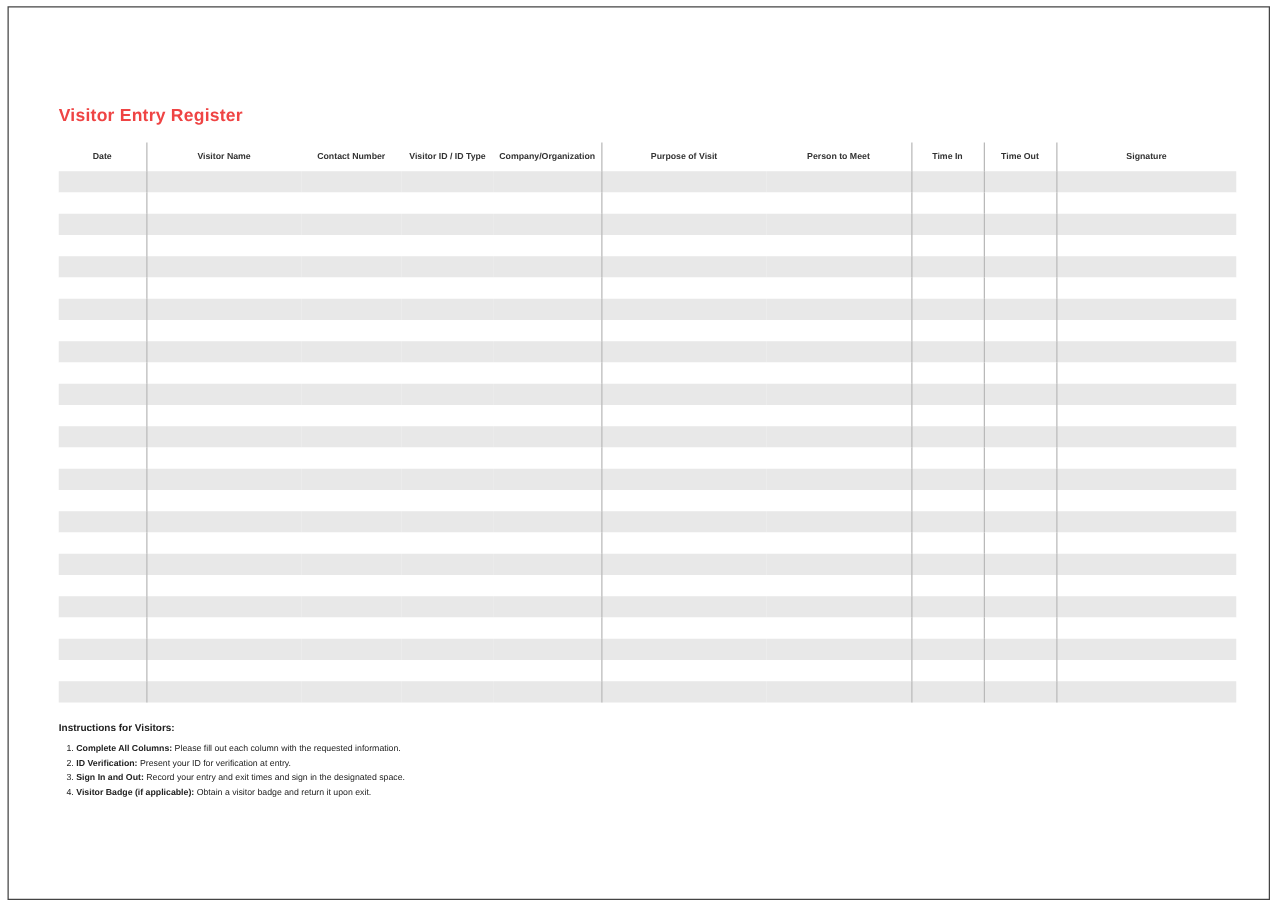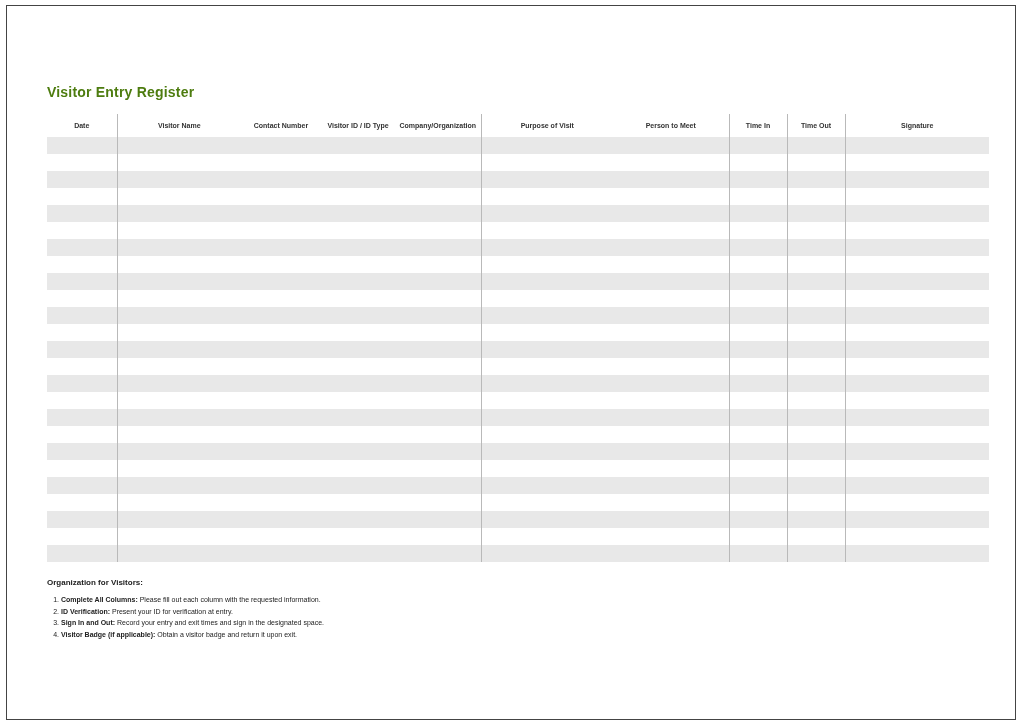--- a/index.html
+++ b/index.html
@@ -23,21 +23,21 @@
   }
   .content {
     position: absolute;
     left: 40px;
     top: 78px;
     width: 942px;
   }
   .title {
     font-size: 14px;
     font-weight: 700;
-    color: #4d7c0f;
+    color: #ef4444;
     margin-bottom: 14px;
     letter-spacing: 0.2px;
   }
   table.register {
     width: 100%;
     border-collapse: collapse;
     table-layout: fixed;
   }
   table.register th {
     font-size: 7px;
@@ -416,21 +416,21 @@
             <td></td>
             <td class="vsep-r"></td>
             <td class="vsep-r"></td>
             <td class="vsep-r"></td>
             <td></td>
           </tr>
         </tbody>
     </table>
 
     <div class="instructions">
-      <div class="instructions-heading">Organization for Visitors:</div>
+      <div class="instructions-heading">Instructions for Visitors:</div>
       <ol class="instr-list" id="instr-list">
           <li><span class="lead">Complete All Columns:</span><span> Please fill out each column with the requested information.</span></li>
           <li><span class="lead">ID Verification:</span><span> Present your ID for verification at entry.</span></li>
           <li><span class="lead">Sign In and Out:</span><span> Record your entry and exit times and sign in the designated space.</span></li>
           <li><span class="lead">Visitor Badge (if applicable):</span><span> Obtain a visitor badge and return it upon exit.</span></li>
         </ol>
     </div>
 
   </div>
 </div>

